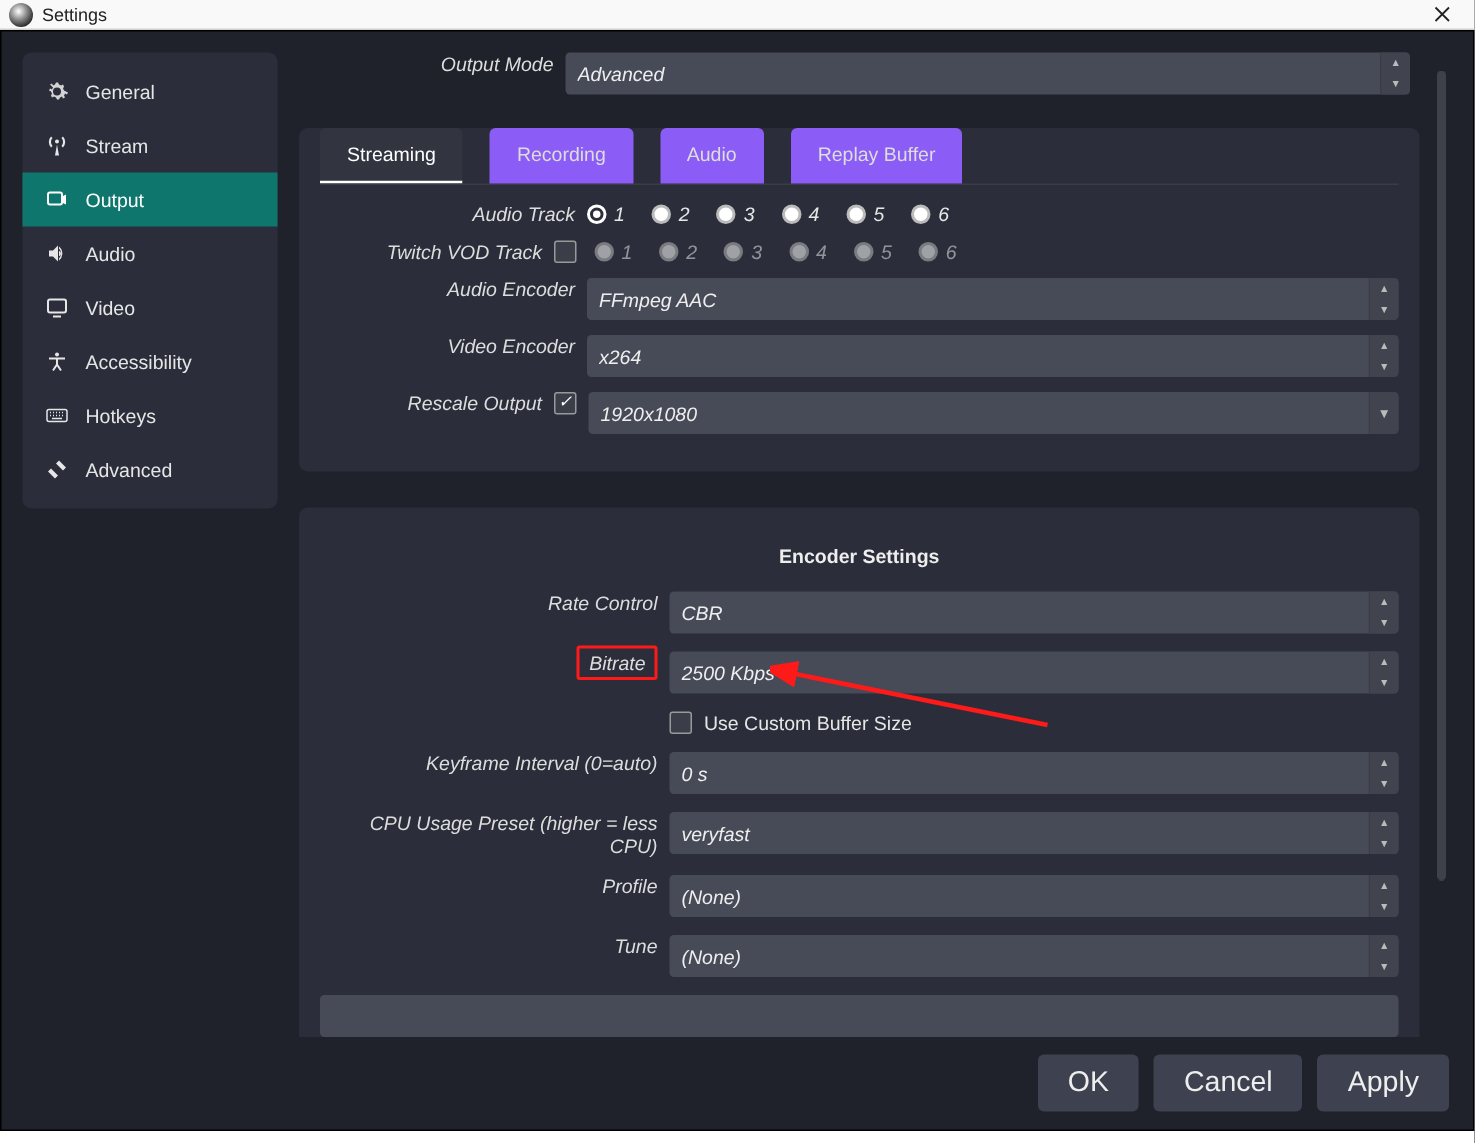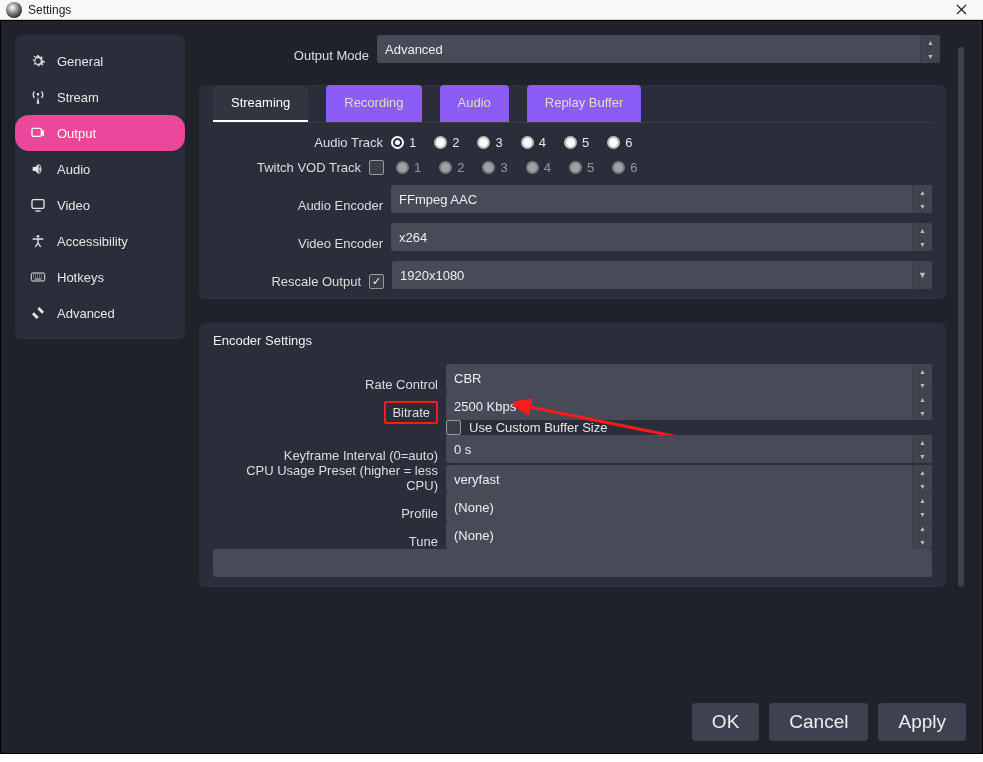--- a/index.html
+++ b/index.html
@@ -57,35 +57,34 @@
 }
 .sidebar-item {
   display: flex; align-items: center;
   gap: 10px;
   padding: 10px 14px;
   cursor: pointer;
   color: #e6e6e6;
 }
 .sidebar-item .icon-slot { width: 18px; display:flex; align-items:center; justify-content:center; }
 .sidebar-item.active {
-  background: #ec4899;
+  background: #0f766e;
   color: #fff;
-  border-radius: 14px;
 }
 .sidebar svg { fill: currentColor; }
 
 
 .content {
   flex: 1;
   display: flex; flex-direction: column;
   min-width: 0;
   padding-right: 0;
   position: relative;
 }
-.row { display: flex; align-items: flex-end; gap: 8px; }
+.row { display: flex; align-items: flex-start; gap: 8px; font-style: italic; }
 .row-label {
   width: 170px; text-align: right;
   color: #ddd; font-size: 13px;
   flex-shrink: 0;
 }
 .ctrl-combo, .ctrl-text, .ctrl-spin {
   flex: 1;
   background: #474b58;
   border: none;
   border-radius: 3px;
@@ -121,21 +120,21 @@
 .tab.active {
   background: #32353f;
   border-bottom: 2px solid #fff;
   color: #fff;
 }
 
 
 .panel {
   background: #2b2e3a;
   border-radius: 6px;
-  padding: 10px 14px;
+  padding: 25px 14px;
 }
 .panel + .panel { margin-top: 24px; }
 
 .scroll-area {
   overflow-y: auto;
   flex: 1;
   margin-top: 10px;
   padding-right: 36px;
   position: relative;
 }
@@ -165,21 +164,21 @@
 .checkbox {
   width:15px; height:15px;
   border: 1px solid #999; border-radius:2px;
   display:inline-flex; align-items:center; justify-content:center;
   background: #3b3e49;
 }
 .checkbox.checked::after {
   content: '✓'; color:#fff; font-size: 11px; line-height:1;
 }
 
-.section-title { font-weight:400; color:#eee; margin-bottom: 16px; }
+.section-title { font-weight:700; color:#eee; margin-bottom: 16px; text-align: center; }
 
 .footer {
   display:flex; justify-content:flex-end; gap:10px;
   padding: 12px 16px;
 }
 .btn {
   background:#3e4250; color:#eee;
   border:none; border-radius:4px;
   padding: 8px 20px; cursor:pointer; font-size:19px;
 }
@@ -399,21 +398,21 @@
                 <div class="updown" style="flex-direction:row;align-items:center;justify-content:center;">
                     <span style="font-size:9px">▼</span>
                   </div>
               </div>
             </div>
           </div>
         </div>
 
         <div class="panel" style="position:relative;">
           <div class="section-title">Encoder Settings</div>
-          <div style="display:flex;flex-direction:column;">
+          <div style="display:flex;flex-direction:column;gap:12px;">
             <div class="row">
               <div class="row-label wide-label">Rate Control</div>
               <div class="ctrl-combo">
                 <span class="ctrl-value">CBR</span>
                 <div class="updown">
                     <span>▲</span>
                     <span>▼</span>
                   </div>
               </div>
             </div>

